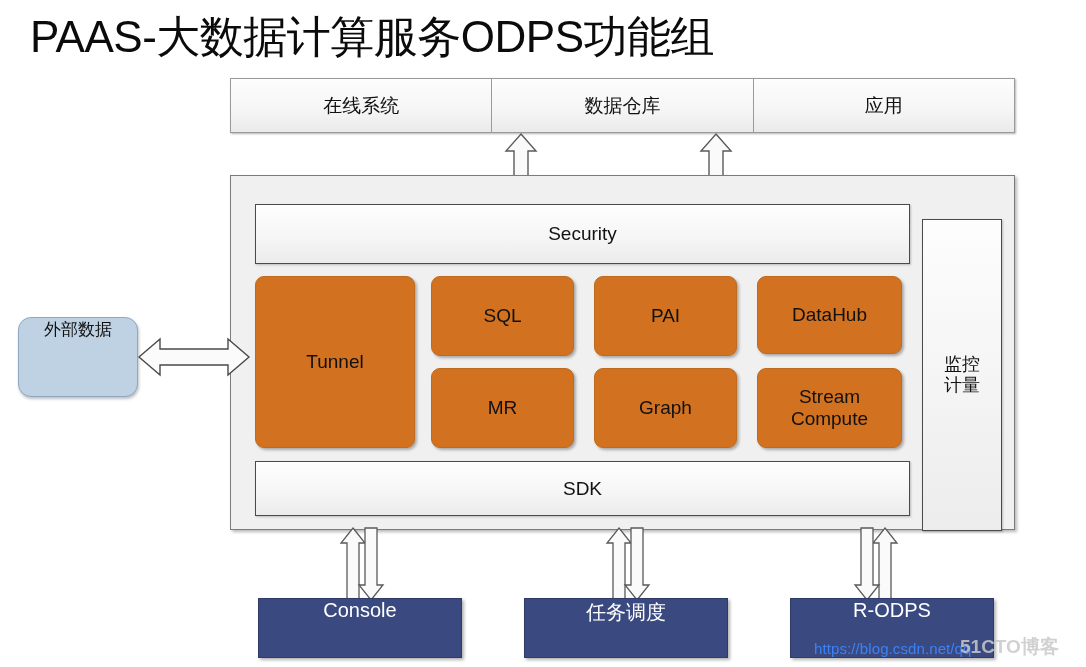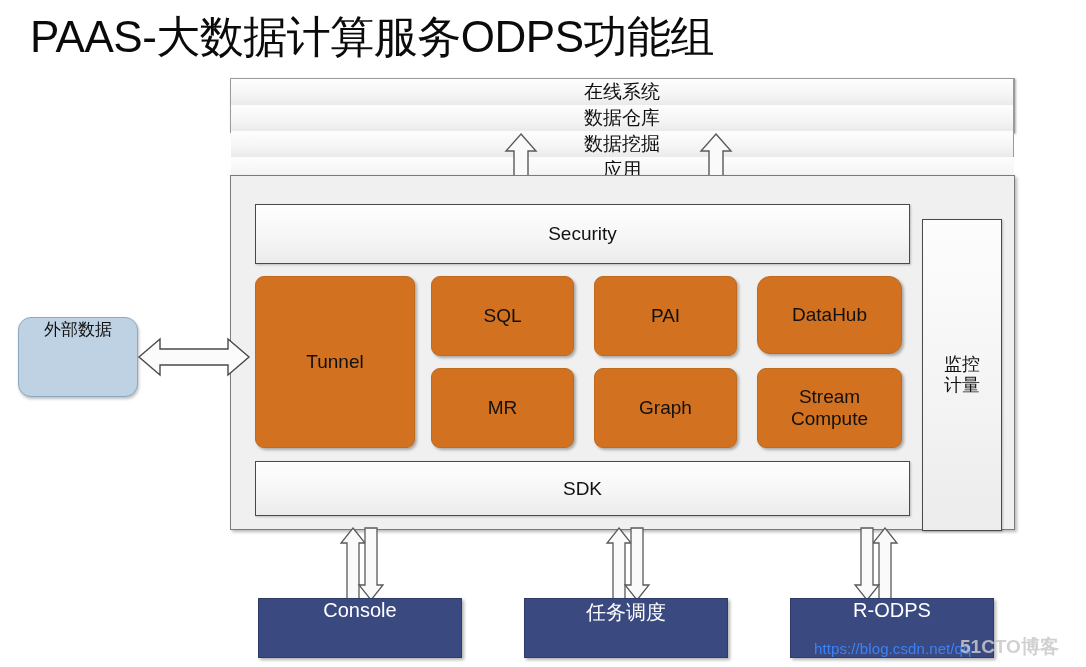--- a/index.html
+++ b/index.html
@@ -20,21 +20,20 @@
   }
 
   
   .toprow {
     position: absolute; left: 230px; top: 78px;
     width: 785px; height: 55px;
     display: flex;
     border: 1px solid #9a9a9a;
     background: linear-gradient(to bottom, #ffffff 0%, #f7f7f7 55%, #e9e9e9 100%);
     box-shadow: 1px 1px 2px rgba(0,0,0,.30);
-    flex-direction: column;
   }
   .toprow .cell {
     flex: 1 1 0; display: flex; align-items: center; justify-content: center;
     font-size: 19px; color: #111; border-right: 1px solid #9a9a9a;
     background: linear-gradient(to bottom, #fdfdfd 0%, #f5f5f5 60%, #eaeaea 100%);
   }
   .toprow .cell:last-child { border-right: none; }
 
   
   .odps-outer {
@@ -93,21 +92,21 @@
     border: 1px solid #c06a1d;
     border-radius: 9px;
     display: flex; align-items: center; justify-content: center;
     text-align: center; line-height: 1.15;
     font-size: 19px; color: #111;
     box-shadow: 2px 2px 3px rgba(0,0,0,.30);
   }
   .mod.tunnel  { left: 16px;  top: 92px;  width: 160px; height: 172px; }
   .mod.sql     { left: 192px; top: 92px;  width: 143px; height: 80px; }
   .mod.pai     { left: 355px; top: 92px;  width: 143px; height: 80px; }
-  .mod.datahub { left: 518px; top: 92px;  width: 145px; height: 78px; border-radius: 13px; }
+  .mod.datahub { left: 518px; top: 92px;  width: 145px; height: 78px; }
   .mod.mr      { left: 192px; top: 184px; width: 143px; height: 80px; }
   .mod.graph   { left: 355px; top: 184px; width: 143px; height: 80px; }
   .mod.stream  { left: 518px; top: 184px; width: 145px; height: 80px; }
 
   
   .extdata {
     position: absolute; left: 18px; top: 317px;
     width: 120px; height: 80px;
     background: #bed2e4;
     border: 1px solid #8ea8c3;
@@ -149,21 +148,20 @@
 </head>
 <body>
 
 <div id="stage">
 
   <div class="title">PAAS-大数据计算服务ODPS功能组</div>
 
   <div class="toprow">
     <div class="cell">在线系统</div>
     <div class="cell">数据仓库</div>
-    <div class="cell">数据挖掘</div>
     <div class="cell">应用</div>
   </div>
 
   <div class="arrow" style="left:505px; top:133px;">
     <svg width="32" height="44" viewBox="0 0 32 44">
       <polygon points="16,1 31,18 23,18 23,43 9,43 9,18 1,18" fill="#fafafa" stroke="#5a5a5a" stroke-width="1.4"></polygon>
     </svg>
   </div>
   <div class="arrow" style="left:700px; top:133px;">
     <svg width="32" height="44" viewBox="0 0 32 44">

